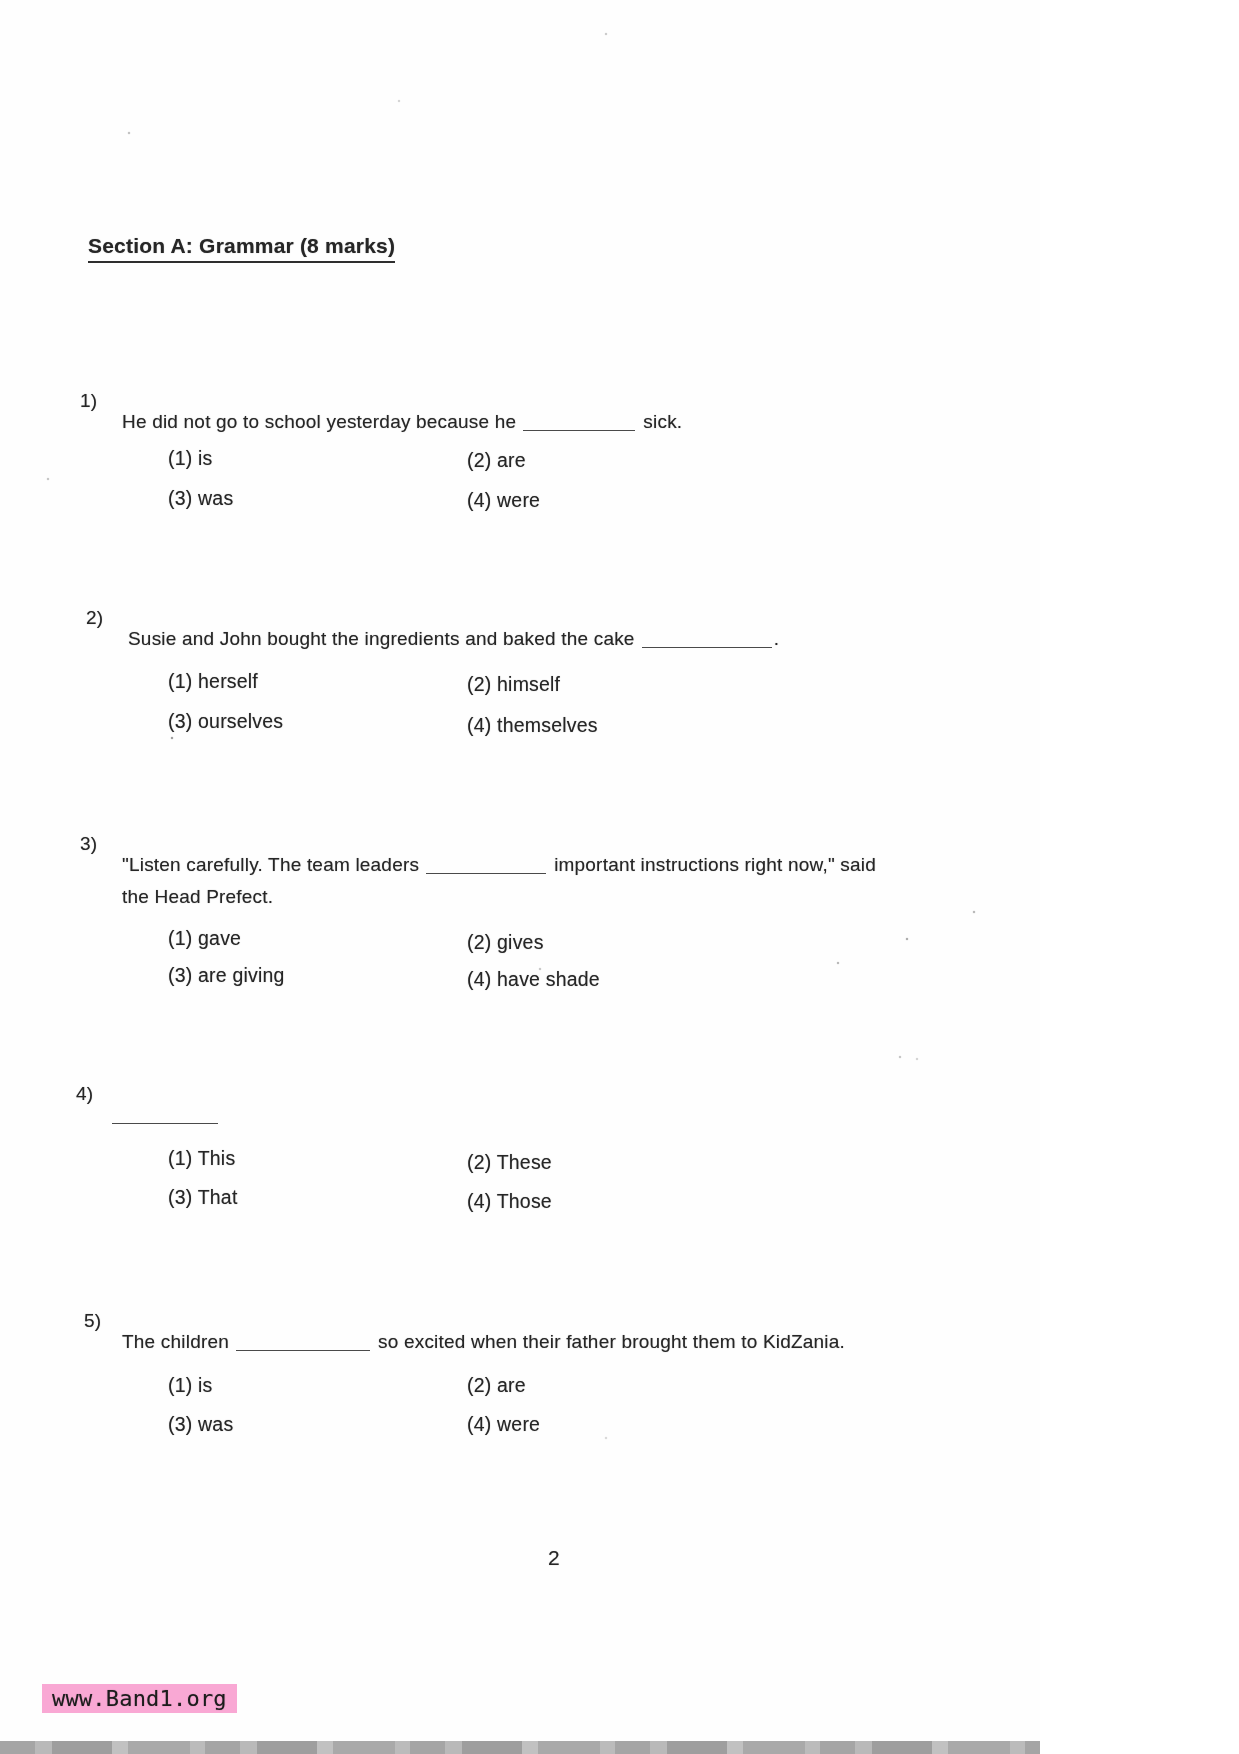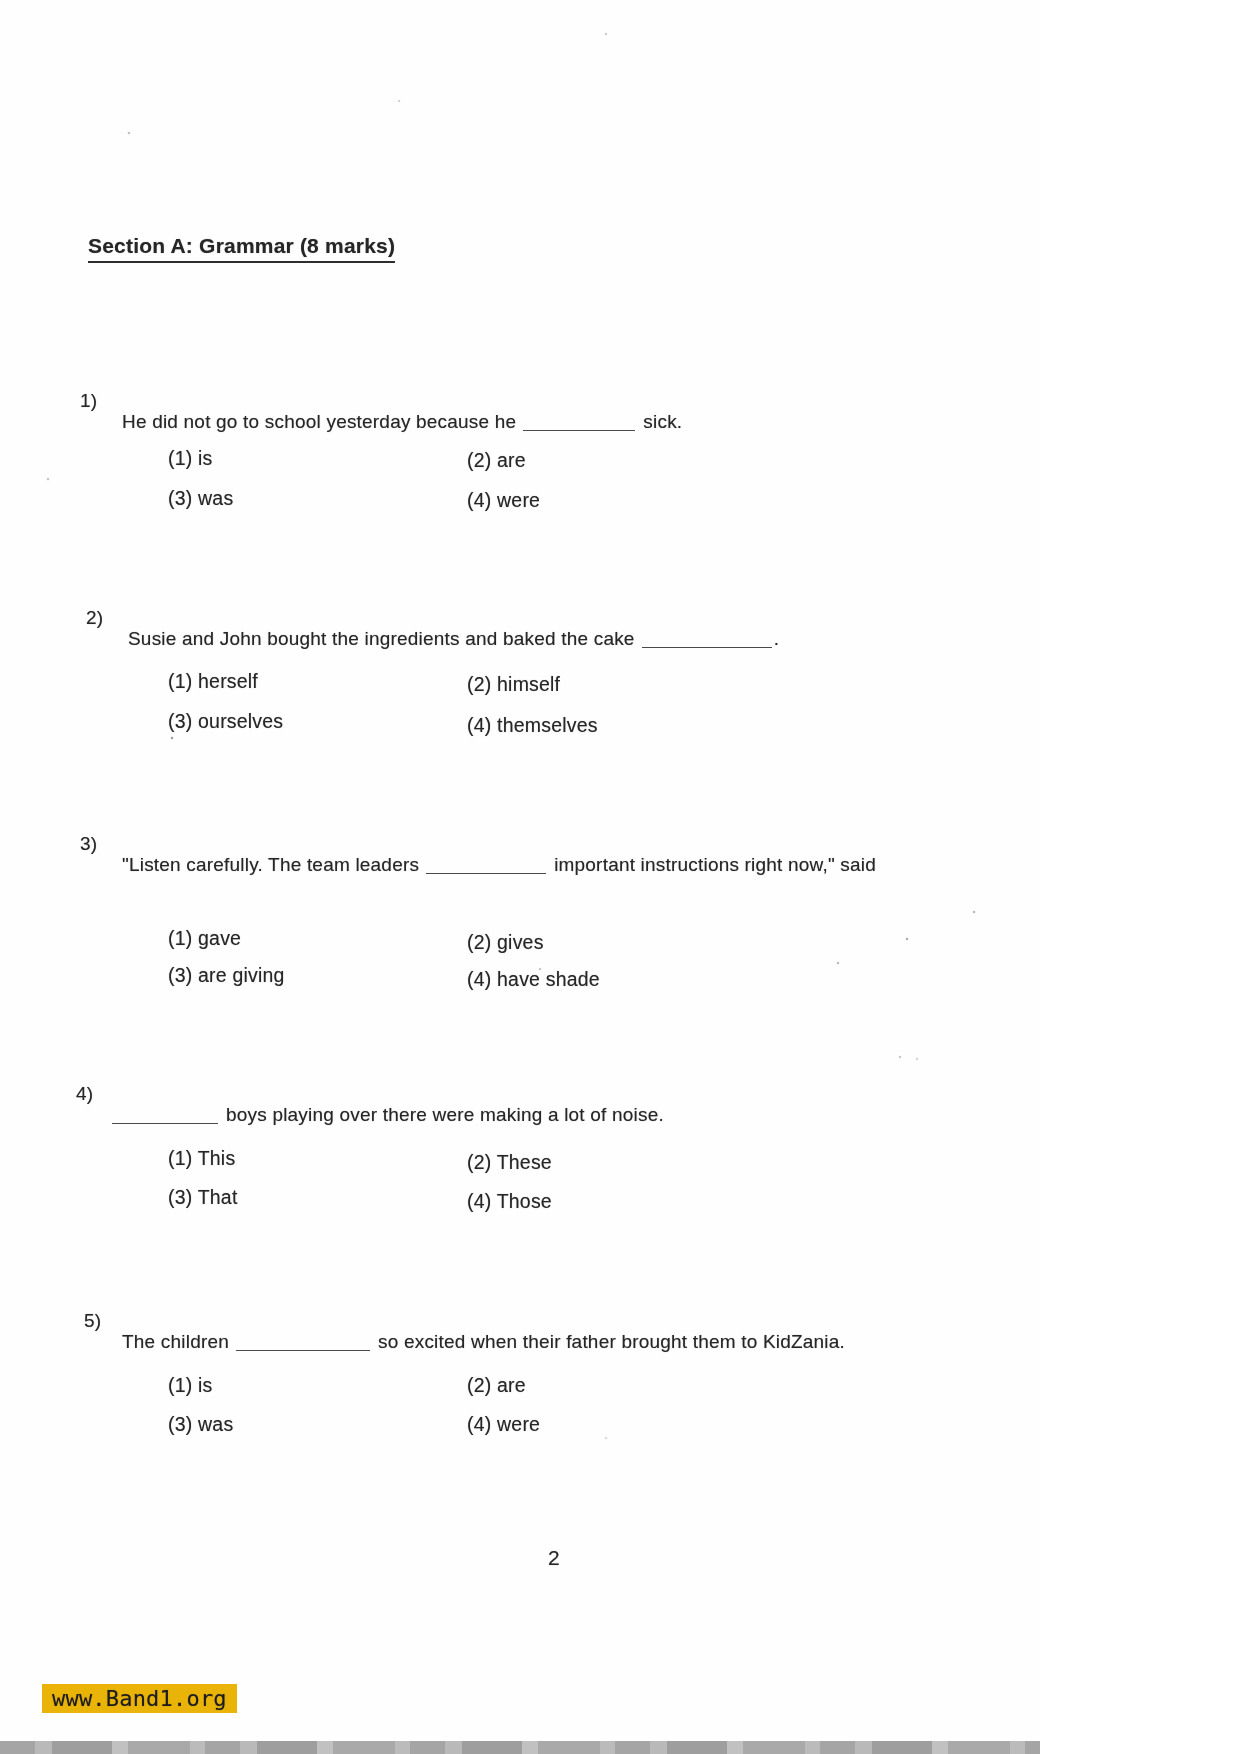--- a/index.html
+++ b/index.html
@@ -82,21 +82,21 @@
     top: 1546px;
     font-size: 21px;
   }
   .watermark {
     position: absolute;
     left: 42px;
     top: 1684px;
     font-family: "DejaVu Sans Mono", "Liberation Mono", monospace;
     font-size: 22px;
     color: #1c1c1c;
-    background: #eab308;
+    background: #f9a8d4;
     padding: 2px 10px;
   }
   .bottom-scan-bar {
     position: absolute;
     left: 0;
     top: 1741px;
     width: 1239px;
     height: 13px;
     background: repeating-linear-gradient(90deg,
       #8f8f8f 0 35px, #a8a8a8 35px 52px,
@@ -181,20 +181,21 @@
     <div class="opt c2" style="top:107px">
       <span>(4)</span>
       <span>themselves</span>
     </div>
   </div>
 
   <div class="q" style="top:833px">
     <span class="qn">3)</span>
     <div class="qt">
       <span>"Listen carefully. The team leaders</span><span class="blank" style="width:120px"></span><span>important instructions right now," said</span>
+      <div>the Head Prefect.</div>
     </div>
     <div class="opt c1" style="top:94px">
       <span>(1)</span>
       <span>gave</span>
     </div>
     <div class="opt c2" style="top:98px">
       <span>(2)</span>
       <span>gives</span>
     </div>
     <div class="opt c1" style="top:131px">
@@ -203,21 +204,21 @@
     </div>
     <div class="opt c2" style="top:135px">
       <span>(4)</span>
       <span>have shade</span>
     </div>
   </div>
 
   <div class="q" style="top:1083px">
     <span class="qn" style="left:76px">4)</span>
     <div class="qt" style="left:112px">
-      <span class="blank first" style="width:106px"></span><span>boys playing over there were making a lot of noise.</span>
+      <span class="blank first" style="width:106px"></span>
     </div>
     <div class="opt c1" style="top:64px">
       <span>(1)</span>
       <span>This</span>
     </div>
     <div class="opt c2" style="top:68px">
       <span>(2)</span>
       <span>These</span>
     </div>
     <div class="opt c1" style="top:103px">

